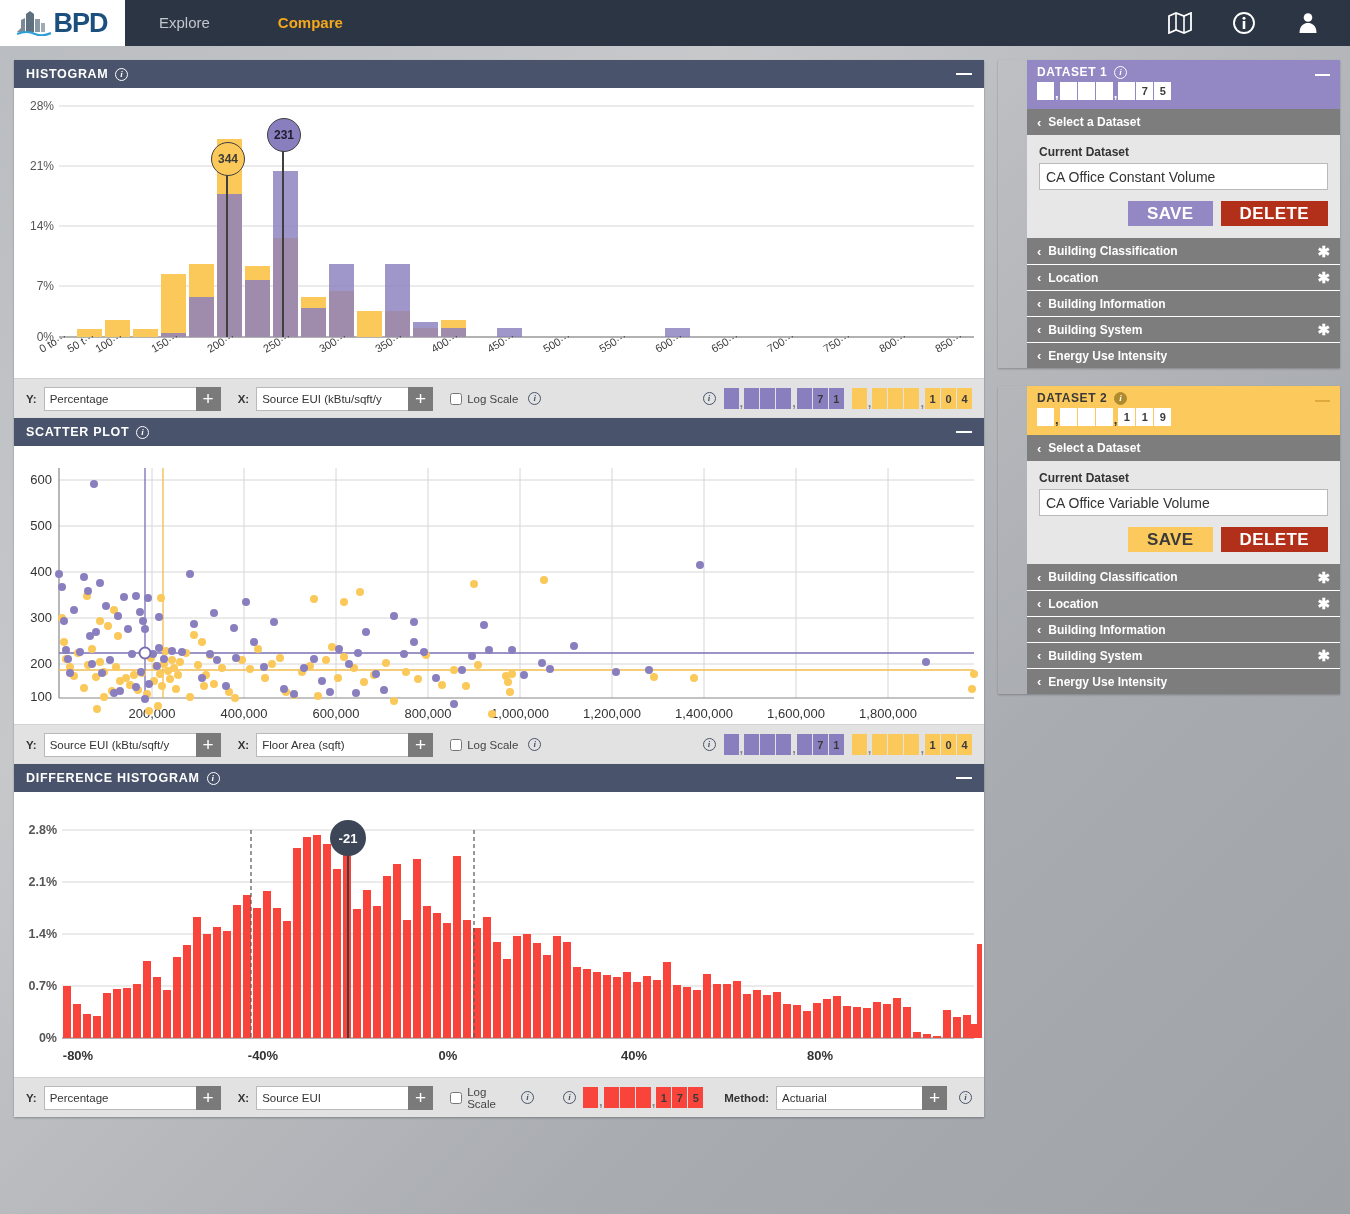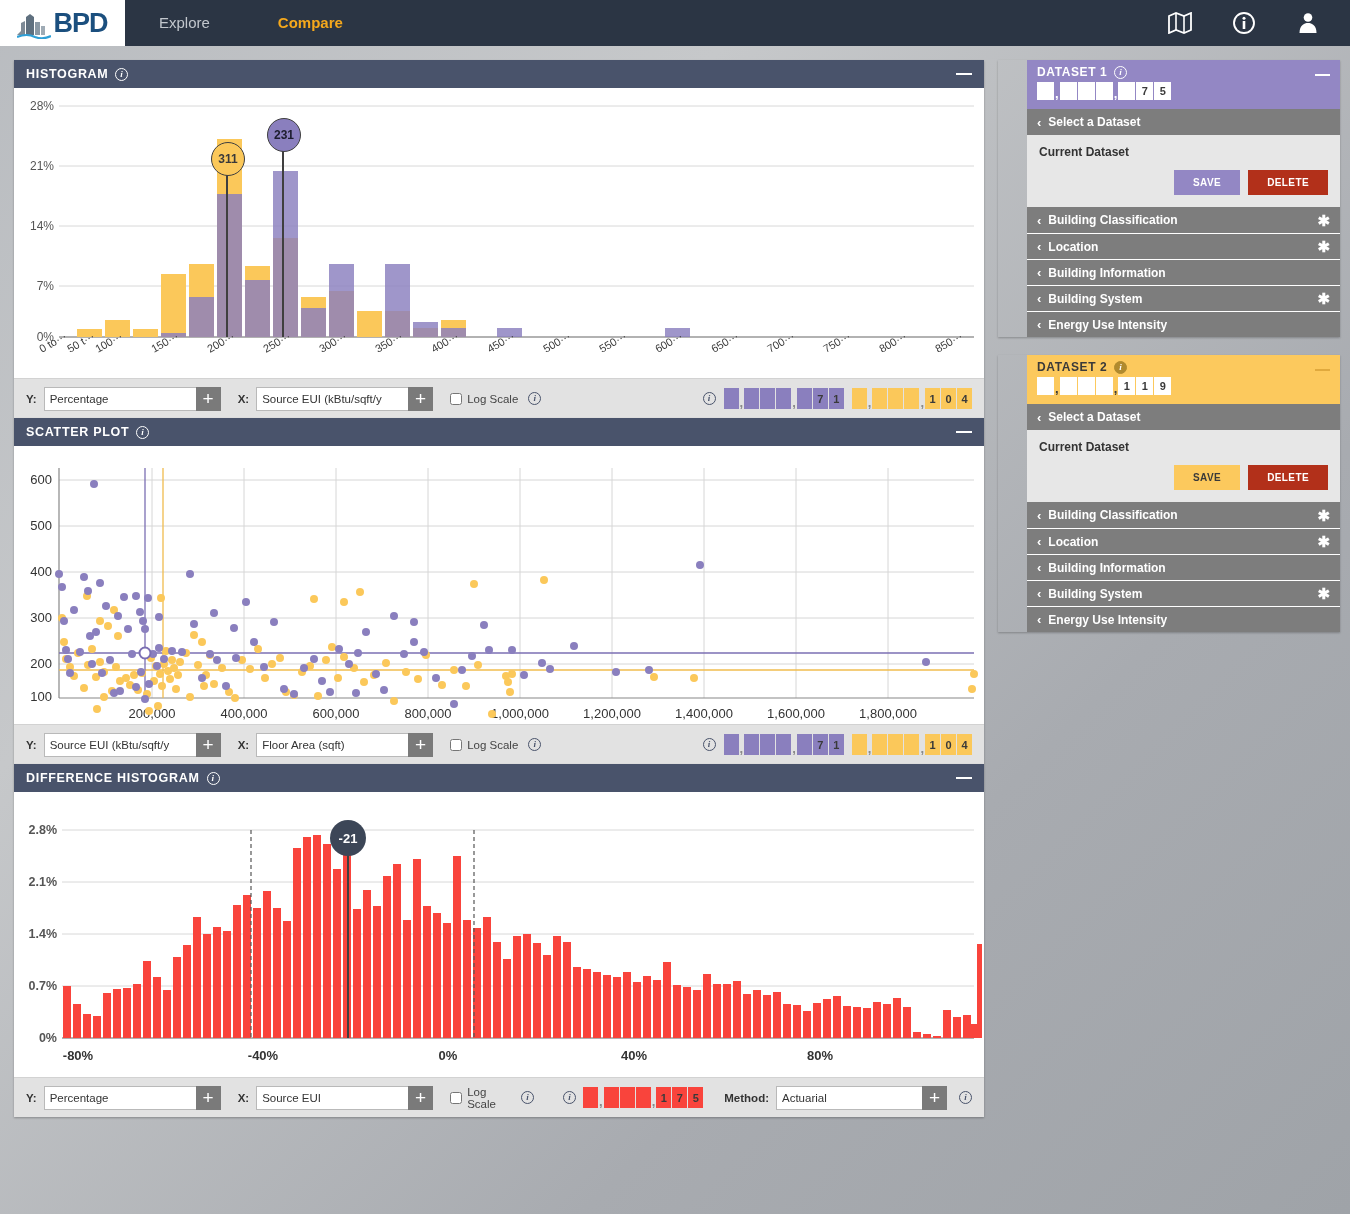--- a/index.html
+++ b/index.html
@@ -8,21 +8,21 @@
     width:1350px; height:1214px;
     font-family:"Liberation Sans", sans-serif;
     background:linear-gradient(135deg,#b9bcc0 0%,#c6c8ca 30%,#a8abb0 70%,#9fa3a8 100%);
     overflow:hidden;
     -webkit-font-smoothing:antialiased;
   }
 
   
   .topnav { height:46px; background:#2b3544; display:flex; align-items:stretch; position:relative; }
   .logo-box { width:125px; background:#ffffff; display:flex; align-items:center; justify-content:center; }
-  .logo-wrap { display:flex; align-items:flex-end; gap:2px; }
+  .logo-wrap { display:flex; align-items:center; gap:2px; }
   .logo-text { font-size:27px; font-weight:bold; color:#1b4f7e; letter-spacing:-1px; font-family:"Liberation Sans",sans-serif; }
   .nav-links { display:flex; align-items:center; }
   .nav-link { padding:16px 34px; font-size:15px; color:#c2c7cd; line-height:46px; cursor:pointer; }
   .nav-link.active { color:#f5a81c; font-weight:bold; }
   .nav-icons { position:absolute; right:12px; top:0; height:46px; display:flex; align-items:center; gap:40px; padding-right:18px; }
   .nav-ic { color:#fff; display:flex; align-items:center; cursor:pointer; }
 
   
   .page { display:flex; padding:14px 10px 0 14px; gap:14px; align-items:flex-start; }
   .left-col { width:970px; display:flex; flex-direction:column; }
@@ -85,21 +85,21 @@
              padding:0 10px; font-size:12px; font-weight:bold; cursor:pointer; }
   .row-bar .chev { margin-right:7px; font-size:13px; }
   .row-bar.sep { border-top:1px solid #fff; }
   .star { margin-left:auto; font-size:15px; line-height:1; }
 
   .ds-body { background:#e7e7e7; padding:10px 12px 12px 12px; }
   .ds-body label { display:block; font-size:12px; font-weight:bold; color:#333; margin-bottom:4px; }
   .ds-body input { width:100%; height:27px; border:1px solid #b9b9b9; background:#fff; font-size:14px;
                    padding:0 6px; color:#333; font-family:"Liberation Sans",sans-serif; outline:none; }
   .ds-btns { display:flex; justify-content:flex-end; gap:8px; margin-top:11px; }
-  .btn { height:25px; padding:0 19px; border:none; font-size:10px; font-weight:bold; letter-spacing:.4px;
+  .btn { height:25px; padding:0 19px; border:none; font-size:17px; font-weight:bold; letter-spacing:.4px;
          cursor:pointer; color:#fff; display:flex; align-items:center; }
   .btn-save-p { background:#9387c4; }
   .btn-save-y { background:#fcc95d; color:#3a3a3a; }
   .btn-del { background:#b2301a; }
 
   
   text { font-family:"Liberation Sans", sans-serif; }
 </style>
 </head>
 <body>
@@ -224,21 +224,21 @@
             <text transform="translate(644,265) rotate(-30)">600···</text>
             <text transform="translate(700,265) rotate(-30)">650···</text>
             <text transform="translate(756,265) rotate(-30)">700···</text>
             <text transform="translate(812,265) rotate(-30)">750···</text>
             <text transform="translate(868,265) rotate(-30)">800···</text>
             <text transform="translate(924,265) rotate(-30)">850···</text>
           </g>
         </svg>
 
         <div style="position:absolute;left:197px;top:54px;width:34px;height:34px;border-radius:50%;background:#fbc85a;border:1.5px solid #3f3f3f;display:flex;align-items:center;justify-content:center;font-size:12px;font-weight:bold;color:#3a3a3a;">
-          <span>311</span>
+          <span>344</span>
         </div>
         <div style="position:absolute;left:253px;top:30px;width:34px;height:34px;border-radius:50%;background:#8a7fbe;border:1.5px solid #3f3f3f;display:flex;align-items:center;justify-content:center;font-size:12px;font-weight:bold;color:#1d1d2e;">
           <span>231</span>
         </div>
       </div>
       <div class="ctrl">
         <span class="ctrl-lbl">Y:</span>
         <div class="field">
           <input value="Percentage" style="">
           <div class="plusbtn">+</div>
@@ -767,20 +767,21 @@
           <span class="dig">7</span>
           <span class="dig">5</span>
         </div>
       </div>
       <div class="row-bar">
         <span class="chev">‹</span>
         <span>Select a Dataset</span>
       </div>
       <div class="ds-body">
         <label>Current Dataset</label>
+        <input value="CA Office Constant Volume" style="">
         <div class="ds-btns">
           <button class="btn btn-save-p">SAVE</button>
           <button class="btn btn-del">DELETE</button>
         </div>
       </div>
       <div class="row-bar">
         <span class="chev">‹</span>
         <span>Building Classification</span>
         <span class="star">✱</span>
       </div>
@@ -822,20 +823,21 @@
           <span class="dig">1</span>
           <span class="dig">9</span>
         </div>
       </div>
       <div class="row-bar">
         <span class="chev">‹</span>
         <span>Select a Dataset</span>
       </div>
       <div class="ds-body">
         <label>Current Dataset</label>
+        <input value="CA Office Variable Volume" style="">
         <div class="ds-btns">
           <button class="btn btn-save-y">SAVE</button>
           <button class="btn btn-del">DELETE</button>
         </div>
       </div>
       <div class="row-bar">
         <span class="chev">‹</span>
         <span>Building Classification</span>
         <span class="star">✱</span>
       </div>

